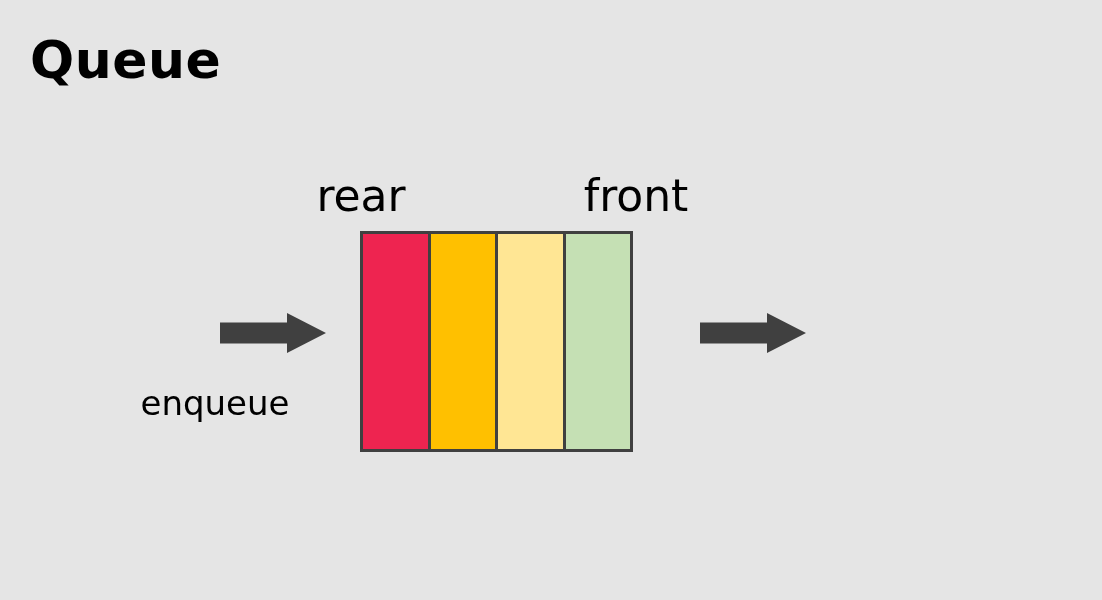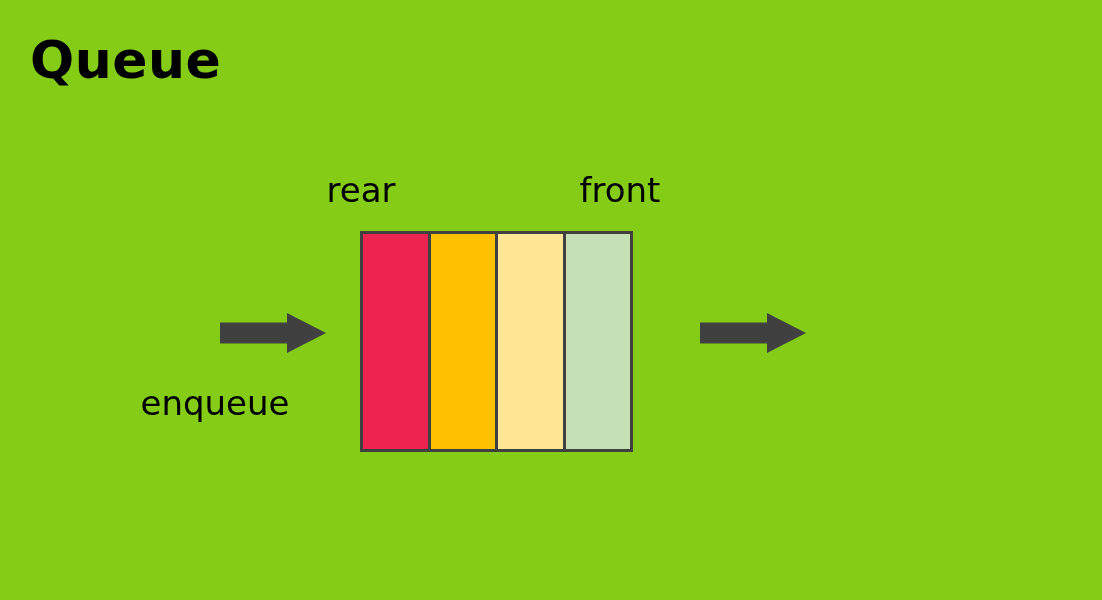--- a/index.html
+++ b/index.html
@@ -10,48 +10,48 @@
     width: 1102px;
     height: 600px;
     background: #ffffff;
     font-family: "DejaVu Sans", sans-serif;
     overflow: hidden;
   }
   #canvas {
     position: relative;
     width: 1102px;
     height: 600px;
-    background: #84cc16;
+    background: #e5e5e5;
   }
 
   
   #page-title {
     position: absolute;
     left: 30px;
     top: 33px;
     font-size: 52px;
     font-weight: bold;
     color: #000000;
     letter-spacing: 0.5px;
     line-height: 1.05;
     white-space: nowrap;
   }
 
   
   .pointer-label {
     position: absolute;
     top: 170px;
-    font-size: 34px;
+    font-size: 44px;
     font-weight: normal;
     color: #000000;
     white-space: nowrap;
     transform: translateX(-50%);
   }
   #pointer-label-rear { left: 361px; }
-  #pointer-label-front { left: 620px; }
+  #pointer-label-front { left: 636px; }
 
   
   #queue-container {
     position: absolute;
     left: 360px;
     top: 231px;
     width: 273px;
     height: 221px;
     box-sizing: border-box;
     border: 3px solid #404040;

